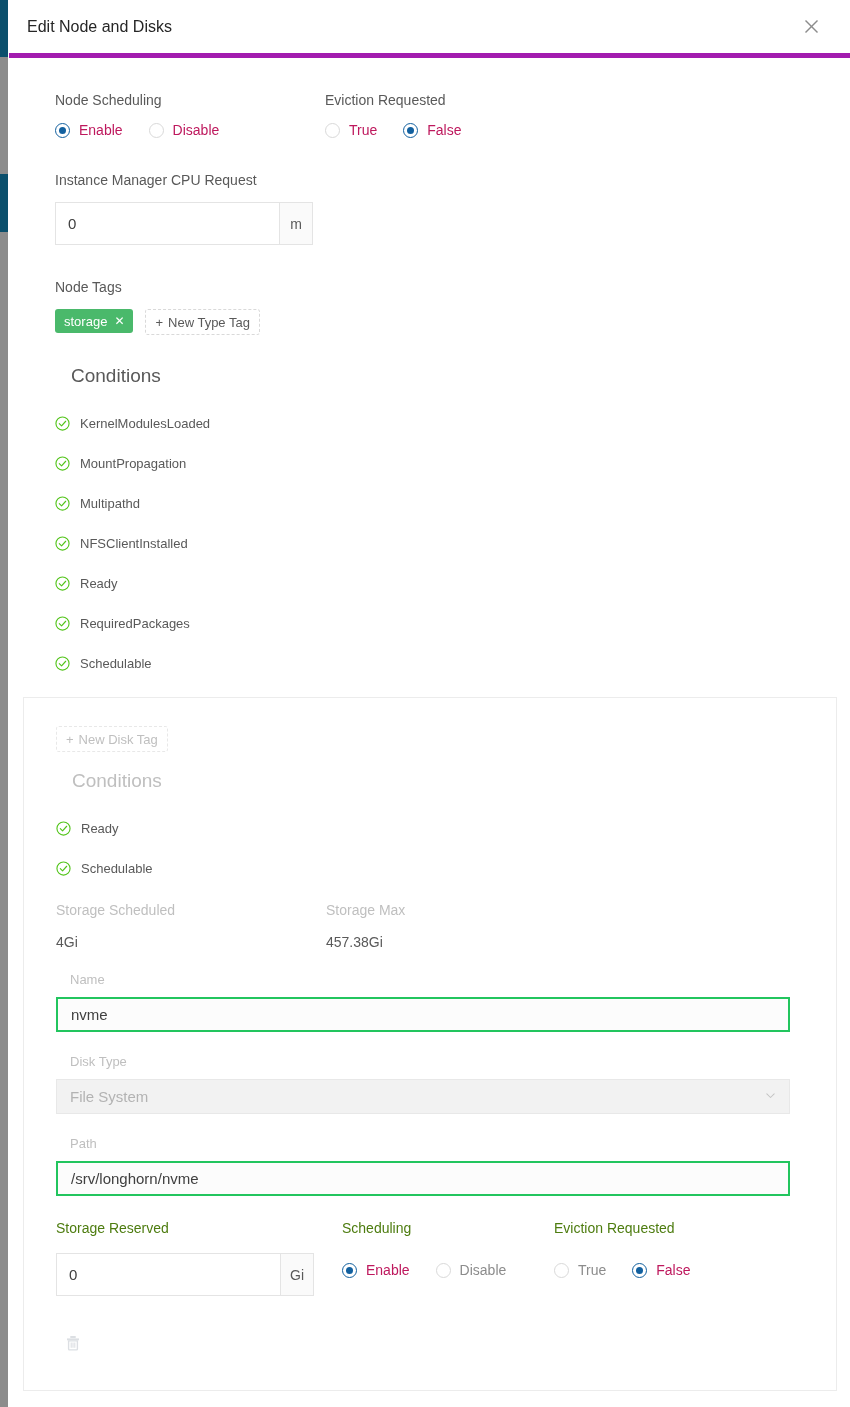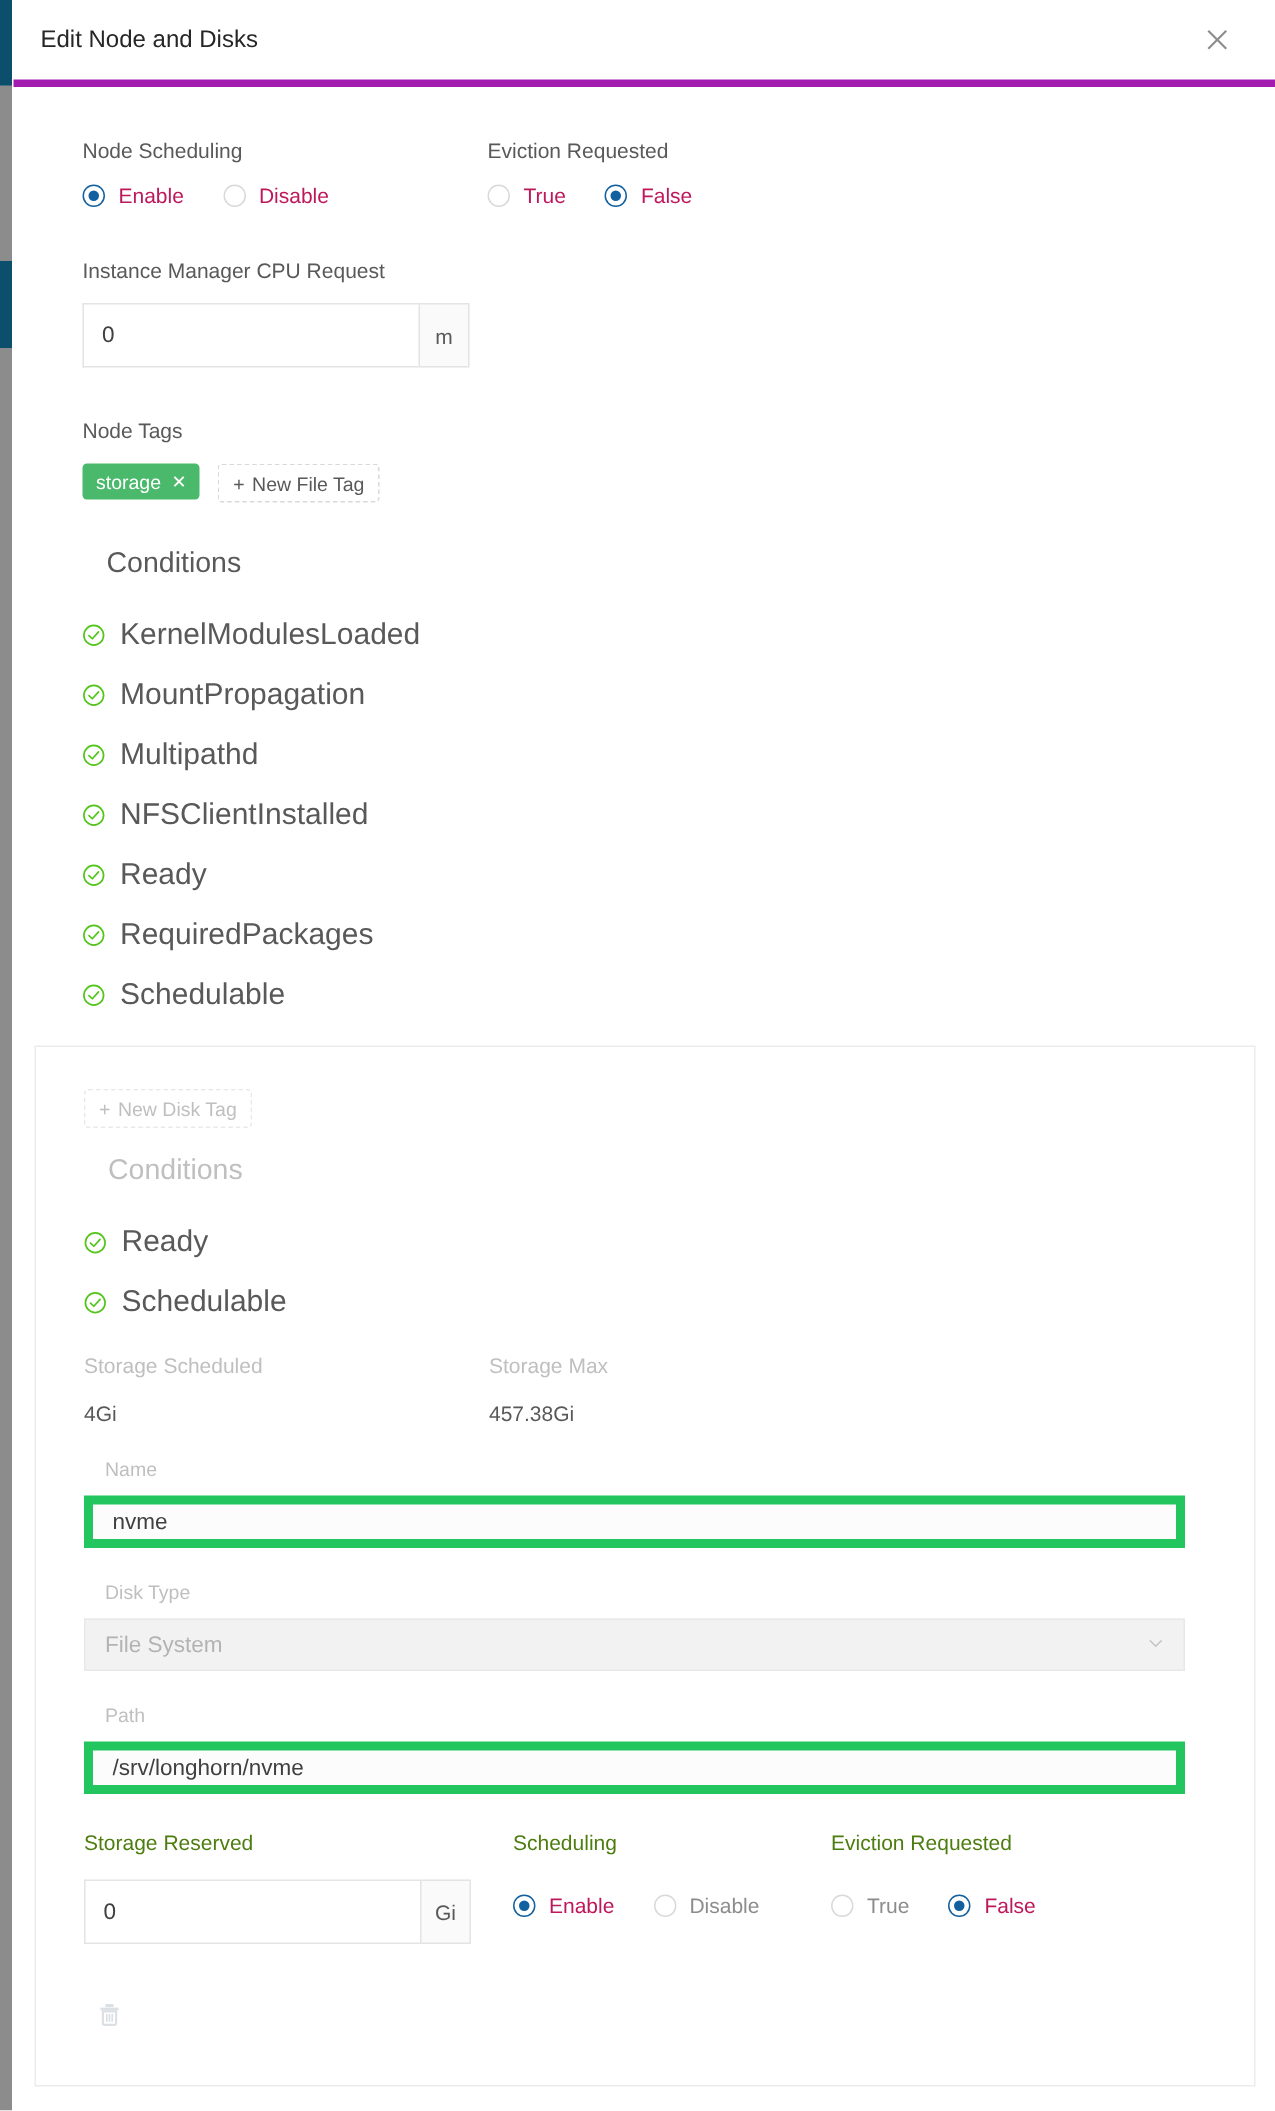--- a/index.html
+++ b/index.html
@@ -194,21 +194,21 @@
     display: flex;
     align-items: center;
     height: 40px;
   }
   .check-icon {
     width: 15px; height: 15px;
     flex: none;
     margin-right: 10px;
   }
   .cond-label {
-    font-size: 20px;
+    font-size: 13px;
     color: #595959;
   }
 
   
   .disk-card {
     margin: 14px 13px 0 14px;
     border: 1px solid #ececec;
     background: #ffffff;
     padding: 28px 36px 0 32px;
     box-sizing: border-box;
@@ -236,21 +236,21 @@
   .form-field .sub-label {
     font-size: 13px;
     color: #bfbfbf;
     margin-left: 14px;
     margin-bottom: 10px;
     display: block;
   }
   .text-input {
     width: 734px;
     height: 35px;
-    border: 6px solid #22c55e;
+    border: 2px solid #22c55e;
     background: #fcfcfc;
     font-size: 15px;
     font-family: "Liberation Sans", sans-serif;
     color: #404040;
     padding: 0 13px;
     box-sizing: border-box;
     outline: none;
     display: block;
   }
   .select-box {
@@ -359,21 +359,21 @@
 
     <div>
       <span class="field-label">Node Tags</span>
       <div class="tag-row">
         <div class="tag">
           <span>storage</span>
           <span class="tag-close">✕</span>
         </div>
         <div class="tag-add">
           <span class="plus">+</span>
-          <span>New File Tag</span>
+          <span>New Type Tag</span>
         </div>
       </div>
     </div>
 
     <div class="section-gap" style="height:30px"></div>
 
     <div>
       <div class="cond-title">Conditions</div>
 
       <div class="cond-item">

